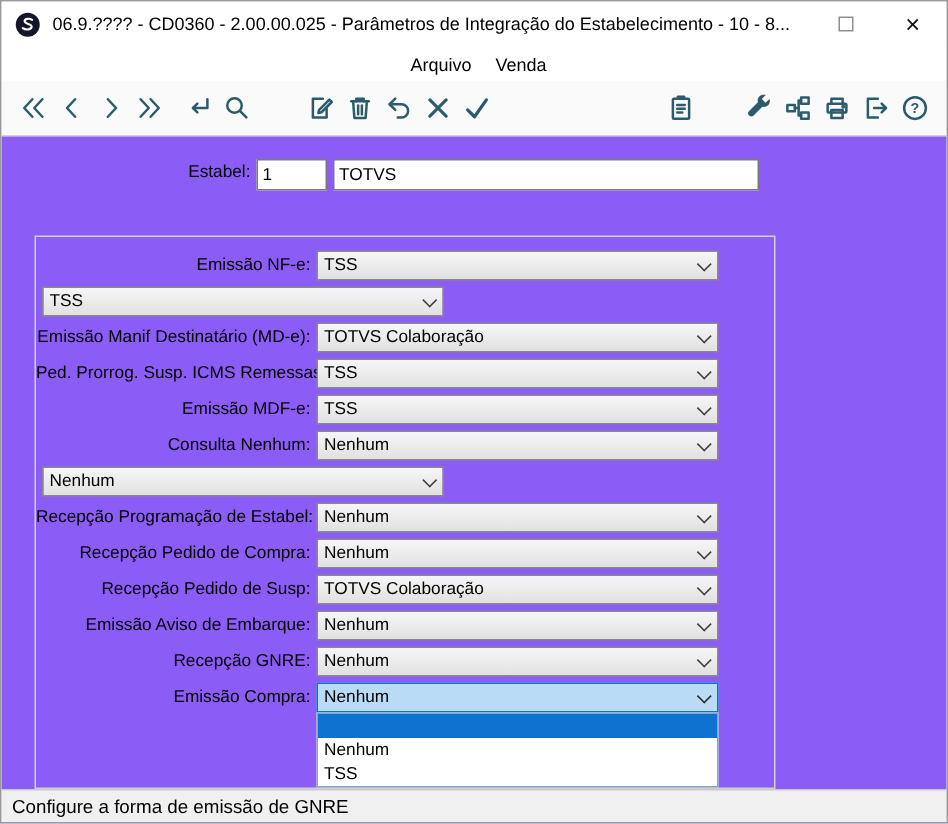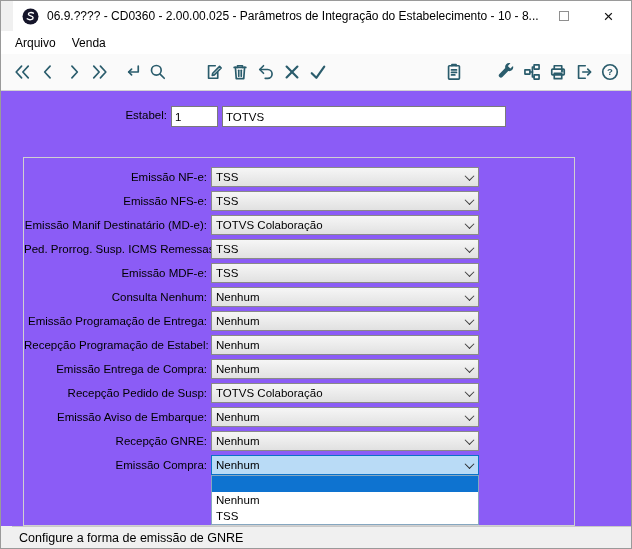--- a/index.html
+++ b/index.html
@@ -3,32 +3,32 @@
 <meta charset="utf-8">
 <style>
   * { box-sizing: border-box; margin: 0; padding: 0; }
   html,body { background:#d8d8d8; }
   body { font-family:"Liberation Sans", sans-serif; }
 
   .window { position:relative; width:632px; height:549px; background:#f0f0f0;
             border:1px solid #9a9a9a; overflow:hidden; }
 
   
-  .titlebar { position:absolute; top:0; left:12px; right:0; height:30px; background:#ffffff;
+  .titlebar { position:absolute; top:0; left:0; right:0; height:30px; background:#ffffff;
               display:flex; align-items:center; }
   .app-icon { margin-left:9px; display:flex; }
   .title { margin-left:8px; font-size:12px; color:#000; white-space:nowrap; overflow:hidden; flex:1; }
   .win-controls { display:flex; height:100%; }
   .win-btn { width:45px; height:100%; display:flex; align-items:center; justify-content:center; }
   .max-box { width:10px; height:10px; border:1px solid #8f8f8f; display:inline-block; }
   .close-glyph { font-size:17px; color:#111; line-height:1; }
 
   
   .menubar { position:absolute; top:30px; left:0; right:0; height:23px; background:#ffffff;
-             display:flex; align-items:center; padding-left:6px; font-size:12px; color:#000; }
+             display:flex; align-items:center; padding-left:6px; font-size:12px; color:#000;justify-content:center; }
   .menu-item { padding:2px 8px; cursor:default; }
 
   
   .toolbar { position:absolute; top:53px; left:0; right:0; height:37px; background:#fafafa;
              border-bottom:1px solid #d2d2d2; display:flex; align-items:center; padding:0 8px; }
   .tbtn { width:26px; height:28px; display:flex; align-items:center; justify-content:center; flex:none; }
   .tbtn svg { stroke:#2a5c6c; fill:none; stroke-width:2; stroke-linecap:round; stroke-linejoin:round; }
   .gap-s { width:6px; flex:none; }
   .gap-m { width:30px; flex:none; }
   .spacer { flex:1; }
@@ -36,21 +36,21 @@
 
   
   .content { position:absolute; top:90px; left:0; right:0; bottom:22px; background:#8b5cf6; font-size:11.5px; }
 
   .est-label { position:absolute; top:18px; left:66px; width:100px; text-align:right; white-space:nowrap; }
   .inp { position:absolute; height:21px; border:1px solid #7a7a7a; background:#fff;
          font:11.5px "Liberation Sans", sans-serif; padding:0 3px; outline:none; }
   .inp-code { top:15px; left:170px; width:47px; }
   .inp-name { top:15px; left:221px; width:284px; }
 
-  .groupbox { position:relative; margin:66px 0 0 22px; width:552px; height:369px;
+  .groupbox { position:relative; margin:66px 0 0 22px; width:494px; height:369px;
               border:1px solid #d0d0d0; padding-top:7px; }
 
   .frow { display:flex; align-items:center; height:24px; }
   .flabel { width:183px; text-align:right; white-space:nowrap; color:#000; }
   .combo { margin-left:4px; width:268px; height:20px; border:1px solid #898989;
            background:linear-gradient(#f6f6f6,#e1e1e1); position:relative;
            display:flex; align-items:center; padding-left:4px; cursor:default; }
   .ctext { white-space:nowrap; overflow:hidden; flex:1; padding-right:18px; }
   .arrow-area { position:absolute; right:0; top:0; width:17px; height:100%;
                 display:flex; align-items:center; justify-content:center; }
@@ -60,21 +60,21 @@
   .combo.open { border-color:#0b72c9; background:#b9dbf6; }
   .combo.open .chev { border-color:#2a2a2a; }
 
   .dlist { position:absolute; left:187px; top:317px; width:268px; background:#ffffff;
            border:1px solid #86a7c0; z-index:10; }
   .ditem { height:16px; line-height:16px; font-size:11.5px; padding-left:4px; color:#000;
            white-space:nowrap; overflow:hidden; }
   .ditem.selected { background:#0e73d0; color:#fff; }
 
   
-  .statusbar { position:absolute; left:11px; right:0; bottom:0; height:22px; background:#f0f0f0;
+  .statusbar { position:absolute; left:0; right:0; bottom:0; height:22px; background:#f0f0f0;
                border-top:1px solid #c9c9c9; display:flex; align-items:center;
                padding-left:7px; font-size:12.5px; color:#000; }
 </style>
 </head>
 <body>
 
 <div class="window">
 
   <div class="titlebar">
     <span class="app-icon">
@@ -229,21 +229,20 @@
         <span class="flabel">Emissão NF-e:</span>
         <div class="combo">
           <span class="ctext">TSS</span>
           <span class="arrow-area">
               <span class="chev"></span>
             </span>
         </div>
       </div>
 
       <div class="frow">
-        <span class="flabel">Emissão NFS-e:</span>
         <div class="combo">
           <span class="ctext">TSS</span>
           <span class="arrow-area">
               <span class="chev"></span>
             </span>
         </div>
       </div>
 
       <div class="frow">
         <span class="flabel">Emissão Manif Destinatário (MD-e):</span>
@@ -279,41 +278,40 @@
         <span class="flabel">Consulta Nenhum:</span>
         <div class="combo">
           <span class="ctext">Nenhum</span>
           <span class="arrow-area">
               <span class="chev"></span>
             </span>
         </div>
       </div>
 
       <div class="frow">
-        <span class="flabel">Emissão Programação de Entrega:</span>
         <div class="combo">
           <span class="ctext">Nenhum</span>
           <span class="arrow-area">
               <span class="chev"></span>
             </span>
         </div>
       </div>
 
       <div class="frow">
         <span class="flabel">Recepção Programação de Estabel:</span>
         <div class="combo">
           <span class="ctext">Nenhum</span>
           <span class="arrow-area">
               <span class="chev"></span>
             </span>
         </div>
       </div>
 
       <div class="frow">
-        <span class="flabel">Emissão Entrega de Compra:</span>
+        <span class="flabel">Recepção Pedido de Compra:</span>
         <div class="combo">
           <span class="ctext">Nenhum</span>
           <span class="arrow-area">
               <span class="chev"></span>
             </span>
         </div>
       </div>
 
       <div class="frow">
         <span class="flabel">Recepção Pedido de Susp:</span>

